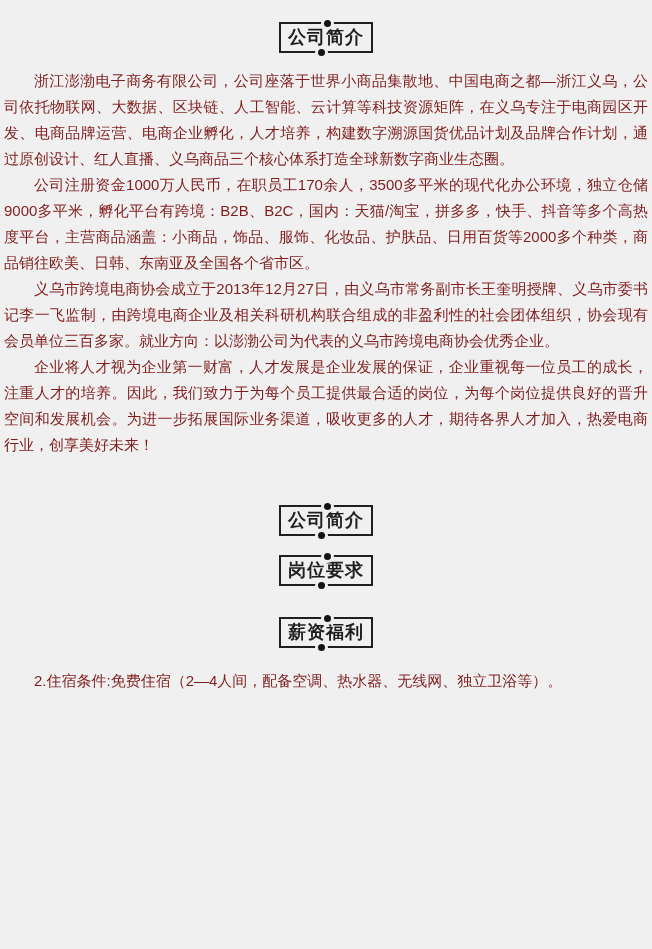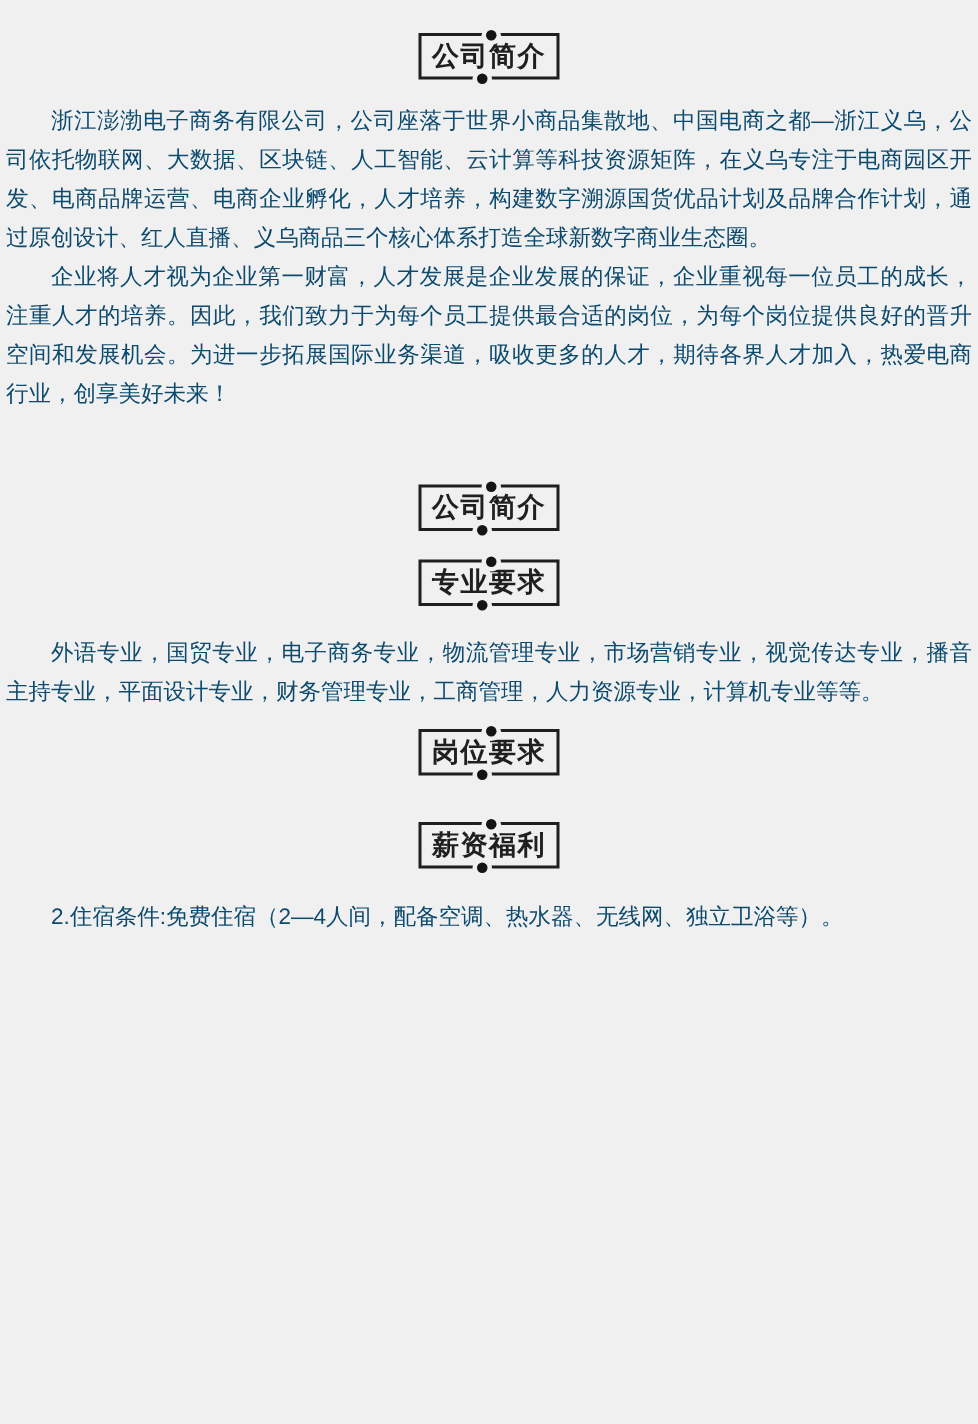--- a/index.html
+++ b/index.html
@@ -50,21 +50,21 @@
     bottom: -4.5px;
     left: 50%;
     margin-left: -8px;
   }
   .body-text {
     margin: 0;
     font-size: 15px;
     line-height: 26px;
     text-align: justify;
     text-indent: 2em;
-    color: #0c4a6e;
+    color: #7f1d1d;
   }
   
   #sec-intro .section-heading   { margin: 0 0 15px 0; }
   #sec-recruit .section-heading { margin: 47px 0 19px 0; }
   #sec-major .section-heading   { margin: 12px 0 19px 0; }
   #sec-post .section-heading    { margin: 11px 0 31px 0; }
   #sec-salary .section-heading  { margin: 9px 0 19px 0; }
   #sec-salary .body-text        { line-height: 28px; }
 </style>
 </head>
@@ -74,43 +74,35 @@
 
   <section id="sec-intro">
     <div class="section-heading">
       <span class="heading-box">
         <span class="dot dot-top"></span>
         <span class="dot dot-bottom"></span>
         <span>公司简介</span>
       </span>
     </div>
     <p class="body-text">浙江澎渤电子商务有限公司，公司座落于世界小商品集散地、中国电商之都—浙江义乌，公司依托物联网、大数据、区块链、人工智能、云计算等科技资源矩阵，在义乌专注于电商园区开发、电商品牌运营、电商企业孵化，人才培养，构建数字溯源国货优品计划及品牌合作计划，通过原创设计、红人直播、义乌商品三个核心体系打造全球新数字商业生态圈。</p>
+    <p class="body-text">公司注册资金1000万人民币，在职员工170余人，3500多平米的现代化办公环境，独立仓储9000多平米，孵化平台有跨境：B2B、B2C，国内：天猫/淘宝，拼多多，快手、抖音等多个高热度平台，主营商品涵盖：小商品，饰品、服饰、化妆品、护肤品、日用百货等2000多个种类，商品销往欧美、日韩、东南亚及全国各个省市区。</p>
+    <p class="body-text">义乌市跨境电商协会成立于2013年12月27日，由义乌市常务副市长王奎明授牌、义乌市委书记李一飞监制，由跨境电商企业及相关科研机构联合组成的非盈利性的社会团体组织，协会现有会员单位三百多家。就业方向：以澎渤公司为代表的义乌市跨境电商协会优秀企业。</p>
     <p class="body-text">企业将人才视为企业第一财富，人才发展是企业发展的保证，企业重视每一位员工的成长，注重人才的培养。因此，我们致力于为每个员工提供最合适的岗位，为每个岗位提供良好的晋升空间和发展机会。为进一步拓展国际业务渠道，吸收更多的人才，期待各界人才加入，热爱电商行业，创享美好未来！</p>
   </section>
 
   <section id="sec-recruit">
     <div class="section-heading">
       <span class="heading-box">
         <span class="dot dot-top"></span>
         <span class="dot dot-bottom"></span>
         <span>公司简介</span>
       </span>
     </div>
   </section>
 
-  <section id="sec-major">
-    <div class="section-heading">
-      <span class="heading-box">
-        <span class="dot dot-top"></span>
-        <span class="dot dot-bottom"></span>
-        <span>专业要求</span>
-      </span>
-    </div>
-    <p class="body-text">外语专业，国贸专业，电子商务专业，物流管理专业，市场营销专业，视觉传达专业，播音主持专业，平面设计专业，财务管理专业，工商管理，人力资源专业，计算机专业等等。</p>
-  </section>
 
   <section id="sec-post">
     <div class="section-heading">
       <span class="heading-box">
         <span class="dot dot-top"></span>
         <span class="dot dot-bottom"></span>
         <span>岗位要求</span>
       </span>
     </div>
   </section>

